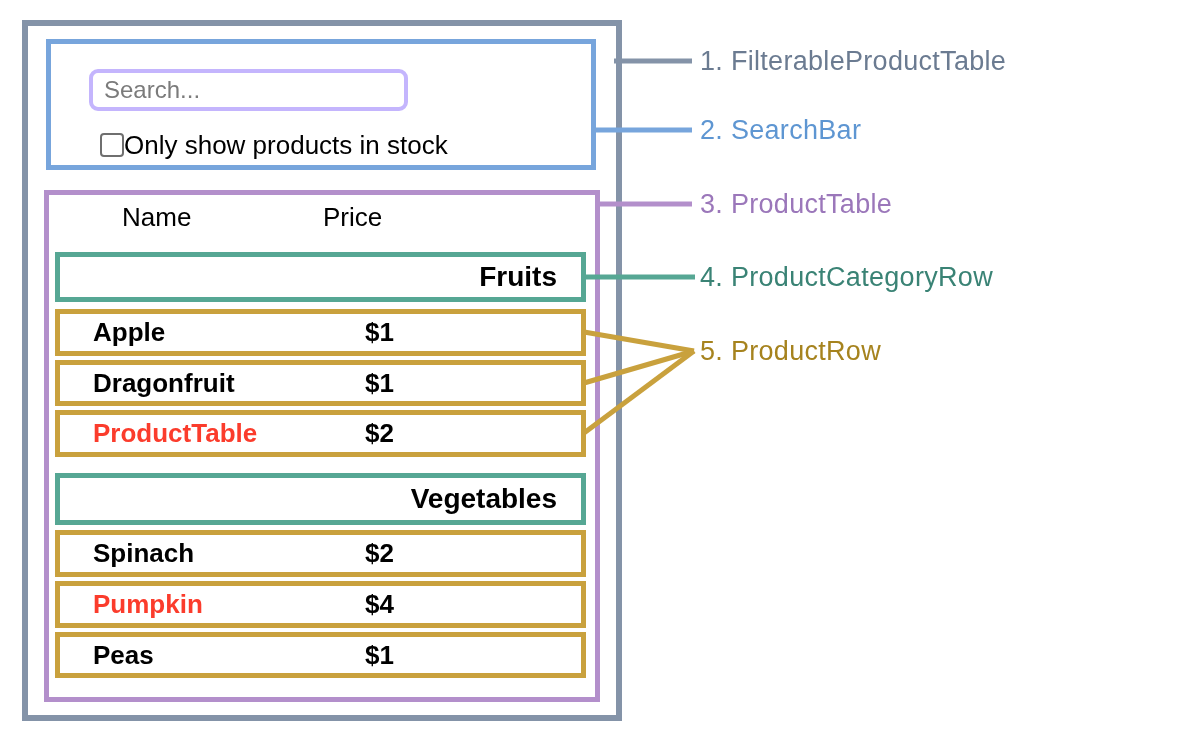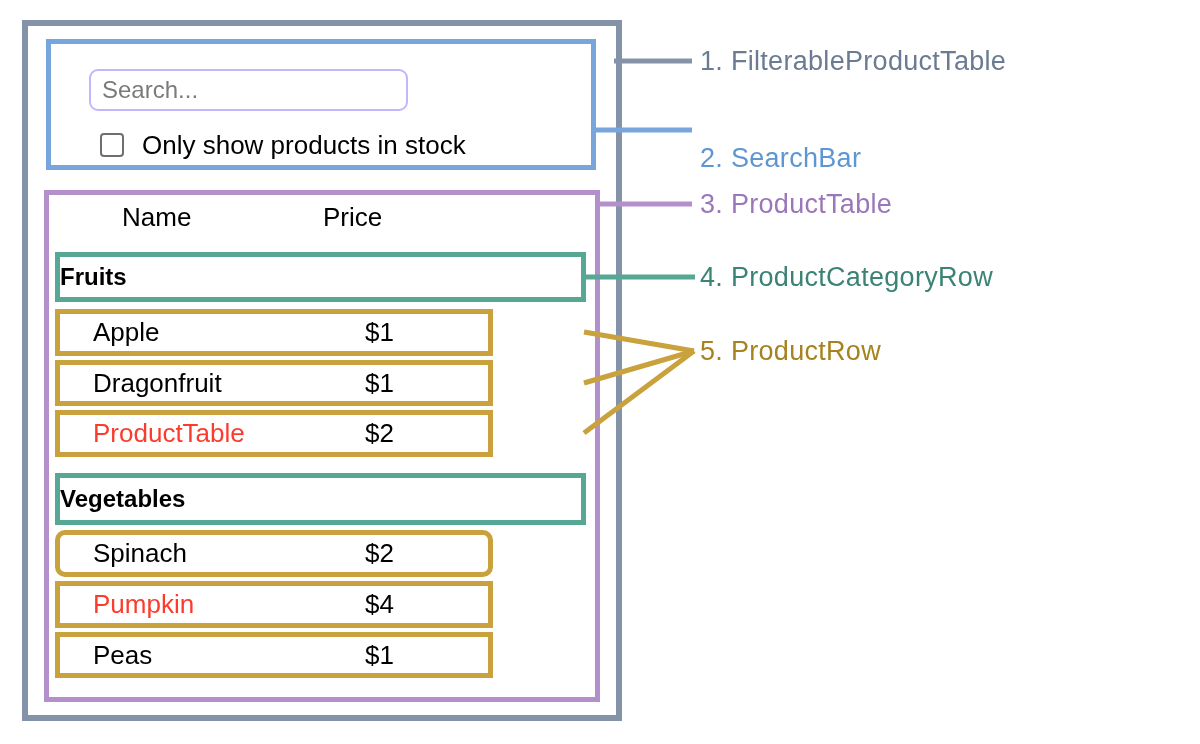--- a/index.html
+++ b/index.html
@@ -12,65 +12,65 @@
   .abs { position:absolute; }
 
   
   #outer-box   { left:22px;  top:20px;  width:600px; height:701px; border:6px solid var(--gray-border,#8493a8); }
   #search-box  { left:46px;  top:39px;  width:550px; height:131px; border:5px solid var(--blue-border,#77a5dc); }
   #table-box   { left:44px;  top:190px; width:556px; height:512px; border:5px solid var(--purple-border,#b38fcb); }
 
   
   #search-input {
     left:89px; top:69px; width:319px; height:42px;
-    border:2px solid #c4b5fd; border-radius:9px;
+    border:4px solid #c4b5fd; border-radius:9px;
     font-family:inherit; font-size:24px; color:#333; padding:0 11px; outline:none; background:#fff;
   }
   #search-input::placeholder { color:#7b7b7b; opacity:1; }
-  #stock-row { left:100px; top:131px; height:28px; display:flex; align-items:center; gap:18px; }
+  #stock-row { left:100px; top:131px; height:28px; display:flex; align-items:center; }
   #stock-checkbox {
     appearance:none; -webkit-appearance:none;
     width:24px; height:24px; border:2.5px solid #6f6f6f; border-radius:4px; background:#fff; cursor:pointer;
   }
   #stock-label { font-size:26px; color:#000; white-space:nowrap; }
 
   
   .th { top:202px; width:200px; text-align:left; font-weight:normal; font-size:26px; line-height:30px; }
   #name-header  { left:122px; }
   #price-header { left:323px; }
 
   
   .category-row {
     left:55px; width:531px; border:5px solid var(--teal-border,#56a794);
-    background:#fff; text-align:left; font-weight:bold; font-size:24px; padding-right:48px;
+    background:#fff; text-align:right; font-weight:bold; font-size:28px; padding-right:24px;
   }
   .product-row {
-    left:55px; width:438px; border:5px solid var(--gold-border,#c9a13d);
-    background:#fff; font-size:26px; display:flex; align-items:center;
+    left:55px; width:531px; border:5px solid var(--gold-border,#c9a13d);
+    background:#fff; font-size:26px; display:flex; align-items:center;font-weight:bold;
   }
   .p-name  { margin-left:33px; white-space:nowrap; }
   .p-name.red { color:var(--red-text,#fb3c2c); }
   .p-price { position:absolute; left:305px; }
 
   #cat-fruits        { top:252px; height:50px; line-height:40px; }
   #row-apple         { top:309px; height:47px; }
   #row-dragonfruit   { top:360px; height:46px; }
   #row-passionfruit  { top:410px; height:47px; }
   #cat-vegetables    { top:473px; height:52px; line-height:42px; }
-  #row-spinach       { top:530px; height:47px;border-radius:10px; }
+  #row-spinach       { top:530px; height:47px; }
   #row-pumpkin       { top:581px; height:47px;text-align:center; }
   #row-peas          { top:632px; height:46px; }
 
   
   .hier-label {
     left:700px; transform:translateY(-50%);
     font-size:27px; font-weight:500; letter-spacing:0.3px; white-space:nowrap;
   }
   #label-1 { top:61px;  color:var(--gray-text,#6b7b91); }
-  #label-2 { top:130px; color:var(--blue-text,#5e96d2);margin-top:28px; }
+  #label-2 { top:130px; color:var(--blue-text,#5e96d2); }
   #label-3 { top:204px; color:var(--purple-text,#9b77ba); }
   #label-4 { top:277px; color:var(--teal-text,#3a8375); }
   #label-5 { top:351px; color:var(--gold-text,#a6831e); }
 
   
   #connectors { left:0; top:0; width:1200px; height:744px; pointer-events:none; }
   #connectors line { stroke-width:5; fill:none; }
   .l-gray   { stroke:var(--gray-border,#8493a8); }
   .l-blue   { stroke:var(--blue-border,#77a5dc); }
   .l-purple { stroke:var(--purple-border,#b38fcb); }

